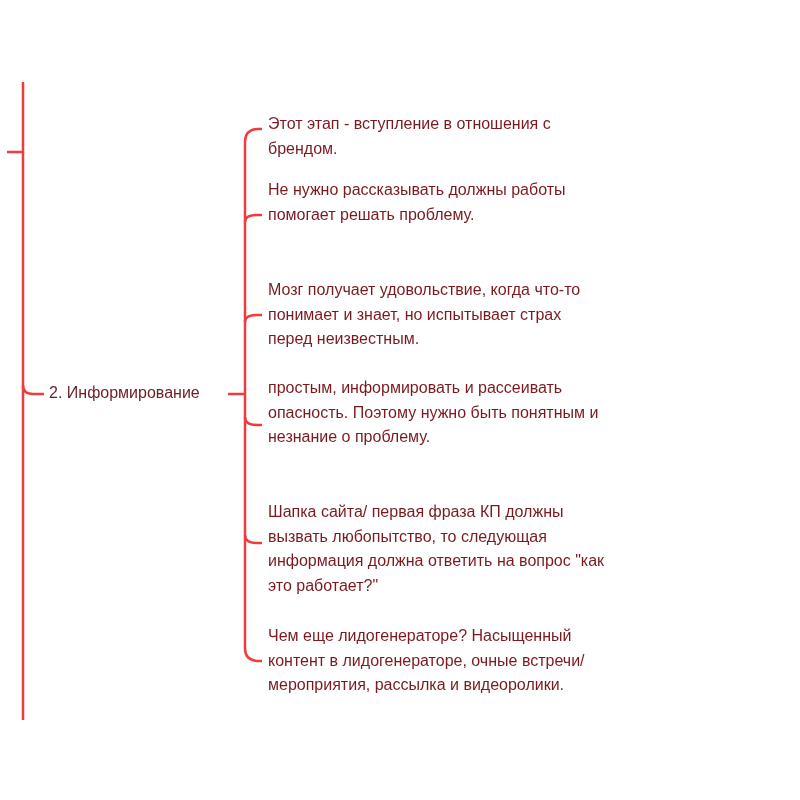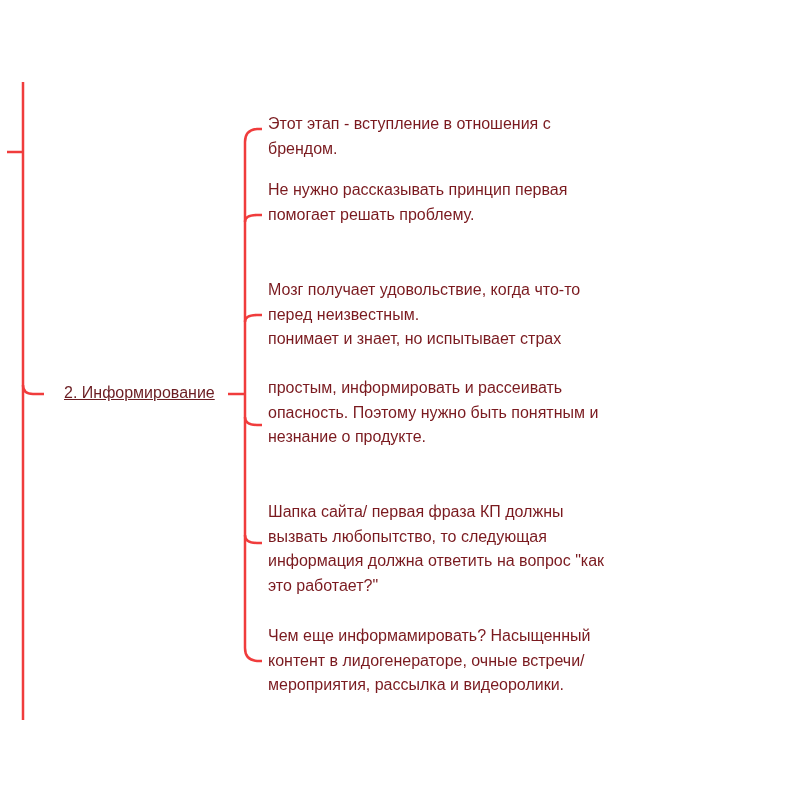--- a/index.html
+++ b/index.html
@@ -1,21 +1,21 @@
 <!DOCTYPE html>
 <html><head>
   <meta charset="utf-8">
   <style>
     html, body { margin: 0; padding: 0; background: #ffffff; }
     body { width: 800px; height: 800px; position: relative; overflow: hidden;
            font-family: "Liberation Sans", sans-serif; }
     .canvas { position: absolute; left: 0; top: 0; width: 800px; height: 800px; }
     svg.lines { position: absolute; left: 0; top: 0; }
-    .node-label { position: absolute; left: 64px; top: 383px; font-size: 16px;
-                  color: #6b1d22; white-space: nowrap; line-height: 20px; text-decoration: underline; }
+    .node-label { position: absolute; left: 49px; top: 383px; font-size: 16px;
+                  color: #6b1d22; white-space: nowrap; line-height: 20px; }
     .note { position: absolute; left: 268px; font-size: 16px; color: #7a1a1f;
             line-height: 24.6px; white-space: nowrap; }
   </style>
 </head>
 <body>
 
 <div class="canvas">
   <svg class="lines" width="800" height="800">
 
     <line x1="23" y1="82" x2="23" y2="720" stroke="#f03c3c" stroke-width="2.5"></line>
@@ -36,37 +36,37 @@
     <path d="M245 648 Q245 660 257 661 L262 661" fill="none" stroke="#f03c3c" stroke-width="2.5"></path>
   </svg>
 
   <div class="node-label">2. Информирование</div>
 
   <div class="note" style="top:112px">
     <div>Этот этап - вступление в отношения с</div>
     <div>брендом.</div>
   </div>
   <div class="note" style="top:178px">
-    <div>Не нужно рассказывать принцип первая</div>
+    <div>Не нужно рассказывать должны работы</div>
     <div>помогает решать проблему.</div>
   </div>
   <div class="note" style="top:278px">
     <div>Мозг получает удовольствие, когда что-то</div>
+    <div>понимает и знает, но испытывает страх</div>
     <div>перед неизвестным.</div>
-    <div>понимает и знает, но испытывает страх</div>
   </div>
   <div class="note" style="top:376px">
     <div>простым, информировать и рассеивать</div>
     <div>опасность. Поэтому нужно быть понятным и</div>
-    <div>незнание о продукте.</div>
+    <div>незнание о проблему.</div>
   </div>
   <div class="note" style="top:500px">
     <div>Шапка сайта/ первая фраза КП должны</div>
     <div>вызвать любопытство, то следующая</div>
     <div>информация должна ответить на вопрос "как</div>
     <div>это работает?"</div>
   </div>
   <div class="note" style="top:624px">
-    <div>Чем еще информамировать? Насыщенный</div>
+    <div>Чем еще лидогенераторе? Насыщенный</div>
     <div>контент в лидогенераторе, очные встречи/</div>
     <div>мероприятия, рассылка и видеоролики.</div>
   </div>
 </div>
 
 </body></html>

